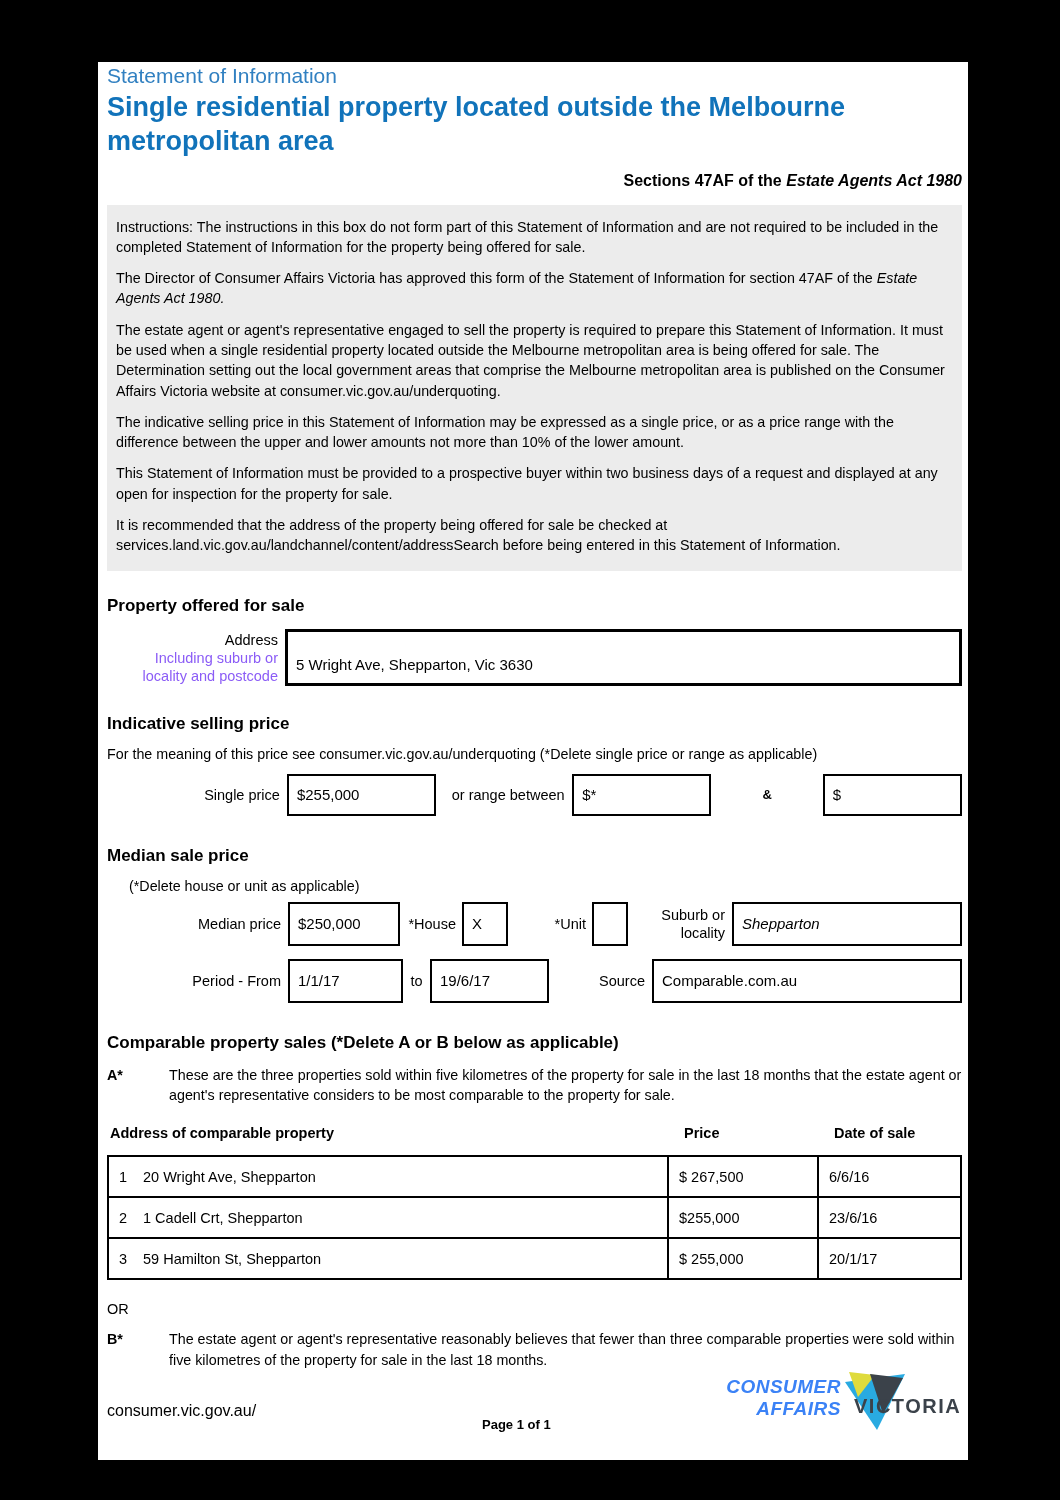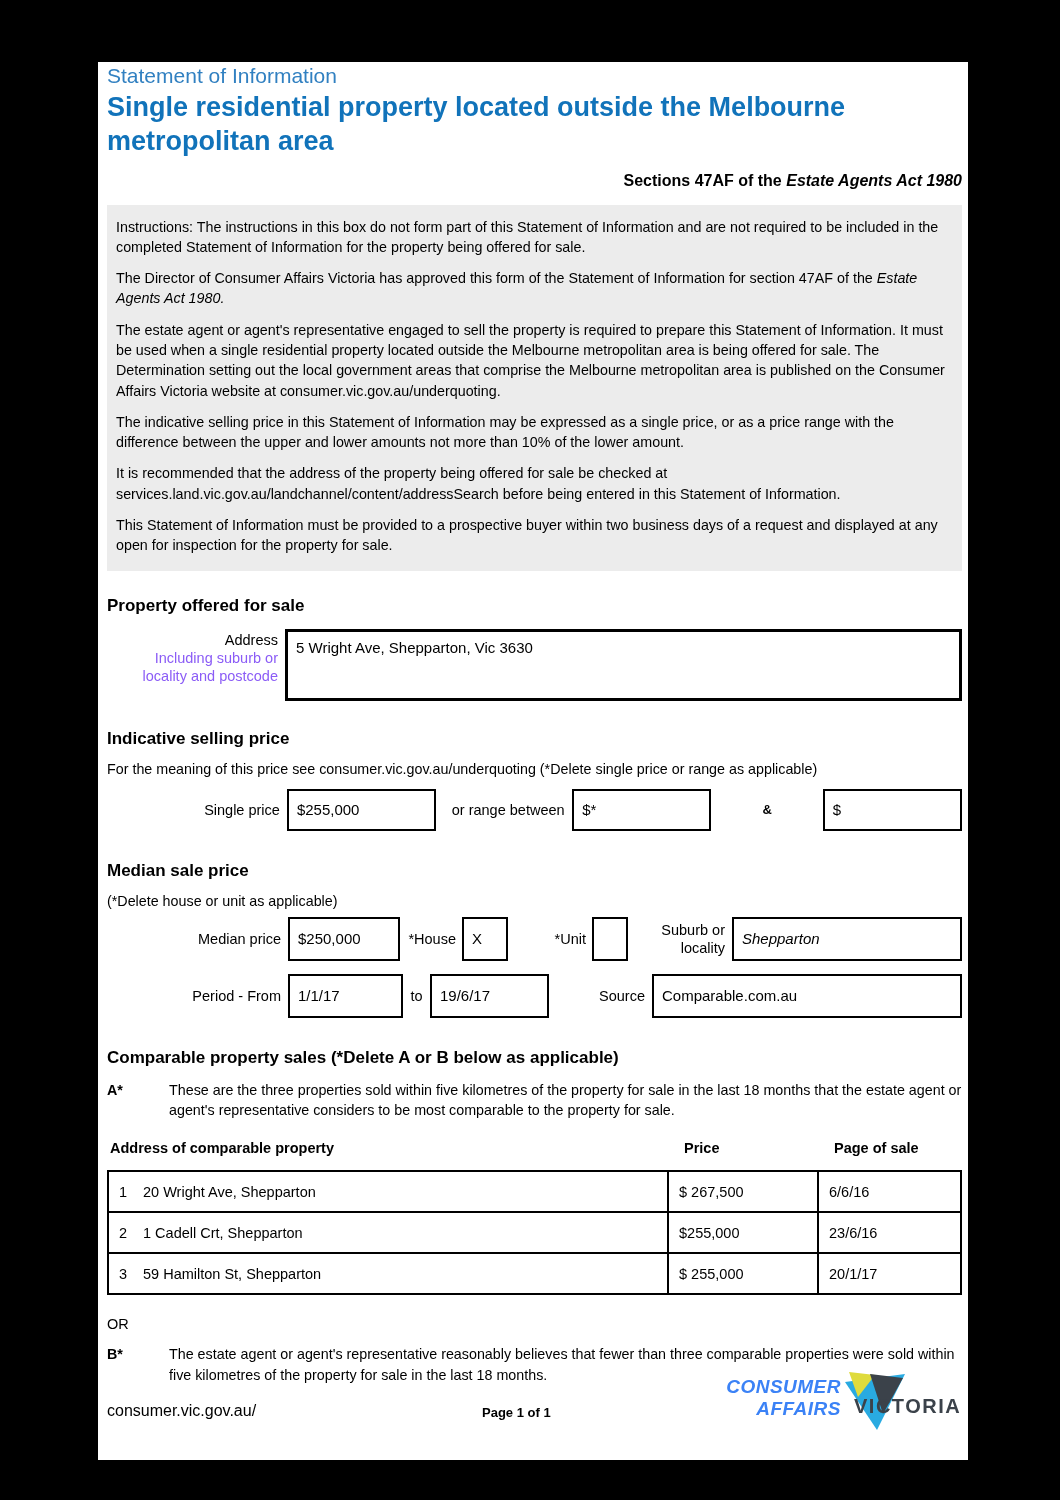--- a/index.html
+++ b/index.html
@@ -43,21 +43,21 @@
     border: 2px solid #000;
     background: #fff;
     font-size: 15px;
     display: flex;
     align-items: center;
     padding: 2px 8px;
   }
   
   .addr-row { margin-top: 13px; align-items: stretch; }
   .addr-label { width: 178px; line-height: 1.25; padding-top: 2px; }
-  .addr-box { flex: 1; height: 72px; border-width: 3px; align-items: flex-start; padding-top: 7px; }
+  .addr-box { flex: 1; height: 57px; border-width: 3px; align-items: flex-start; padding-top: 24px; }
   
   .price-row { margin-top: 12px; }
   .lbl-single { width: 181px; }
   .box-single { width: 150px; height: 42px; }
   .lbl-range { width: 137px; text-align: center; font-size: 14.5px; padding-left: 8px; }
   .box-rlow { width: 140px; height: 42px; }
   .amp { width: 112px; text-align: center; font-size: 13px; font-weight: bold; }
   .box-rhigh { width: 140px; height: 42px; }
   
   .median-row { margin-top: 8px; }
@@ -94,40 +94,40 @@
   .rownum { display: inline-block; width: 24px; }
   .or-label { margin-top: 21px; font-size: 14.5px; }
   
   .logo { position: absolute; top: 1308px; right: 5px; display: flex; }
   .logo-text { text-align: right; font-weight: bold; font-size: 19px; line-height: 1.15; letter-spacing: 0.5px; padding-top: 6px; }
   .logo-mark { position: relative; width: 122px; height: 66px; }
   .logo-mark svg { position: absolute; left: 2px; top: 0; }
   .logo-victoria { position: absolute; left: 13px; top: 25px; font-weight: bold; font-size: 20px; letter-spacing: 1.5px; white-space: nowrap; }
   
   .footer-url { position: absolute; left: 9px; bottom: 40px; font-size: 16px; }
-  .footer-page { position: absolute; left: 384px; bottom: 40px; font-size: 13px; font-weight: bold; }
+  .footer-page { position: absolute; left: 384px; bottom: 28px; font-size: 13px; font-weight: bold; }
 </style>
 </head>
 <body>
 
 <div class="page">
 
   <div class="eyebrow">Statement of Information</div>
   <h1 class="doc-title">Single residential property located outside the Melbourne metropolitan area</h1>
   <div class="section-ref">
     <span>Sections 47AF of the </span><span class="act">Estate Agents Act 1980</span>
   </div>
 
   <div class="instructions">
     <p>Instructions: The instructions in this box do not form part of this Statement of Information and are not required to be included in the completed Statement of Information for the property being offered for sale.</p>
     <p><span>The Director of Consumer Affairs Victoria has approved this form of the Statement of Information for section 47AF of the </span><span class="act">Estate Agents Act 1980.</span></p>
     <p>The estate agent or agent's representative engaged to sell the property is required to prepare this Statement of Information. It must be used when a single residential property located outside the Melbourne metropolitan area is being offered for sale. The Determination setting out the local government areas that comprise the Melbourne metropolitan area is published on the Consumer Affairs Victoria website at consumer.vic.gov.au/underquoting.</p>
     <p>The indicative selling price in this Statement of Information may be expressed as a single price, or as a price range with the difference between the upper and lower amounts not more than 10% of the lower amount.</p>
+    <p>This Statement of Information must be provided to a prospective buyer within two business days of a request and displayed at any open for inspection for the property for sale.</p>
     <p>It is recommended that the address of the property being offered for sale be checked at services.land.vic.gov.au/landchannel/content/addressSearch before being entered in this Statement of Information.</p>
-    <p>This Statement of Information must be provided to a prospective buyer within two business days of a request and displayed at any open for inspection for the property for sale.</p>
   </div>
 
   <div class="sec-heading" style="margin-top:25px;">Property offered for sale</div>
   <div class="frow addr-row">
     <div class="flabel addr-label">
       <div>Address</div>
       <div class="fsub" style="width:140px;margin-left:auto;">Including suburb or locality and postcode</div>
     </div>
     <div class="fbox addr-box">5 Wright Ave, Shepparton, Vic 3630</div>
   </div>
@@ -137,21 +137,21 @@
   <div class="frow price-row">
     <div class="flabel lbl-single">Single price</div>
     <div class="fbox box-single">$255,000</div>
     <div class="lbl-range">or range between</div>
     <div class="fbox box-rlow">$*</div>
     <div class="amp">&amp;</div>
     <div class="fbox box-rhigh">$</div>
   </div>
 
   <div class="sec-heading" style="margin-top:30px;">Median sale price</div>
-  <div class="hint" style="margin-top:12px;">(*Delete house or unit as applicable)</div>
+  <div class="hint" style="margin-top:12px;margin-left:22px;">(*Delete house or unit as applicable)</div>
   <div class="frow median-row">
     <div class="flabel lbl-median">Median price</div>
     <div class="fbox box-median">$250,000</div>
     <div class="lbl-house">*House</div>
     <div class="fbox box-house">X</div>
     <div class="lbl-unit">*Unit</div>
     <div class="fbox box-unit"></div>
     <div class="flabel lbl-suburb">
         <div style="width:66px;margin-left:auto;">Suburb or locality</div>
       </div>
@@ -170,21 +170,21 @@
   <div class="marker-para">
     <div class="marker">A*</div>
     <div class="marker-text">These are the three properties sold within five kilometres of the property for sale in the last 18 months that the estate agent or agent's representative considers to be most comparable to the property for sale.</div>
   </div>
 
   <table class="comp-table" style="margin-top:14px;">
     <tbody>
         <tr>
       <th class="col1">Address of comparable property</th>
       <th class="col2 c2">Price</th>
-      <th class="col3 c3">Page of sale</th>
+      <th class="col3 c3">Date of sale</th>
     </tr>
     <tr>
       <td><span class="rownum">1</span><span>20 Wright Ave, Shepparton</span></td>
       <td>$ 267,500</td>
       <td>6/6/16</td>
     </tr>
     <tr>
       <td><span class="rownum">2</span><span>1 Cadell Crt, Shepparton</span></td>
       <td>$255,000</td>
       <td>23/6/16</td>

